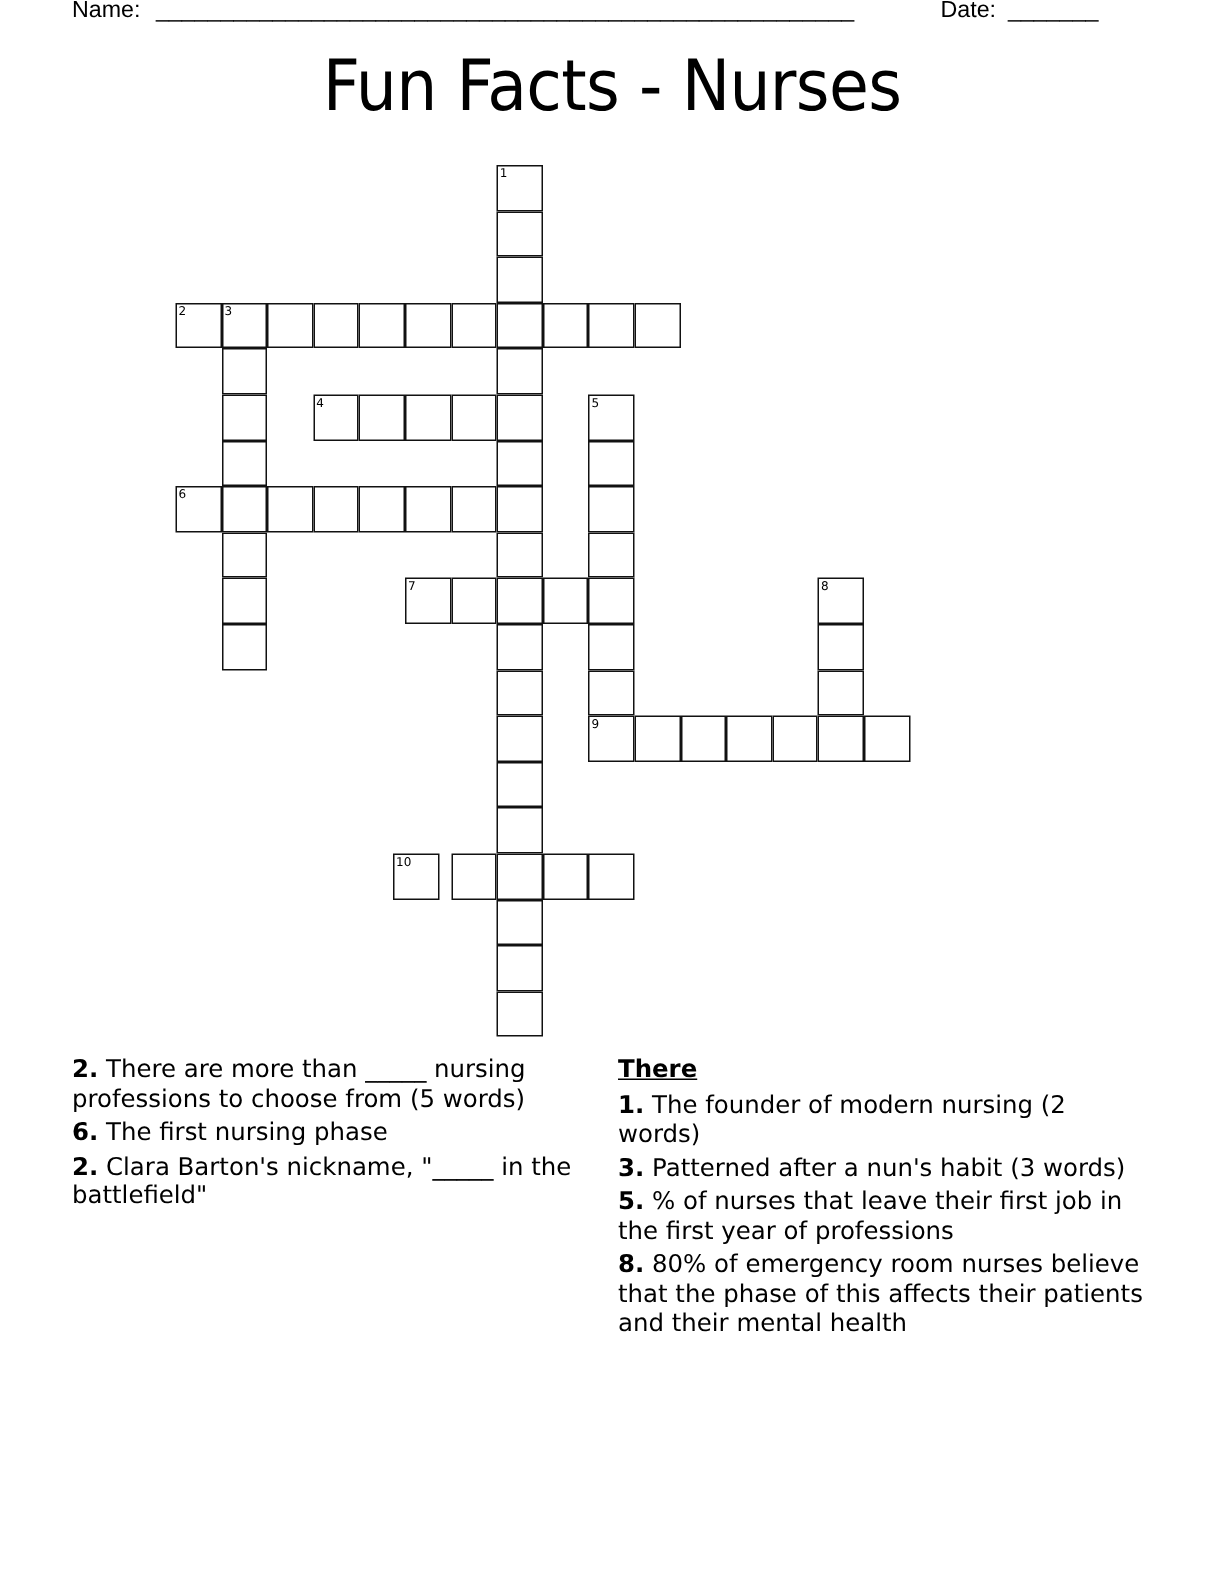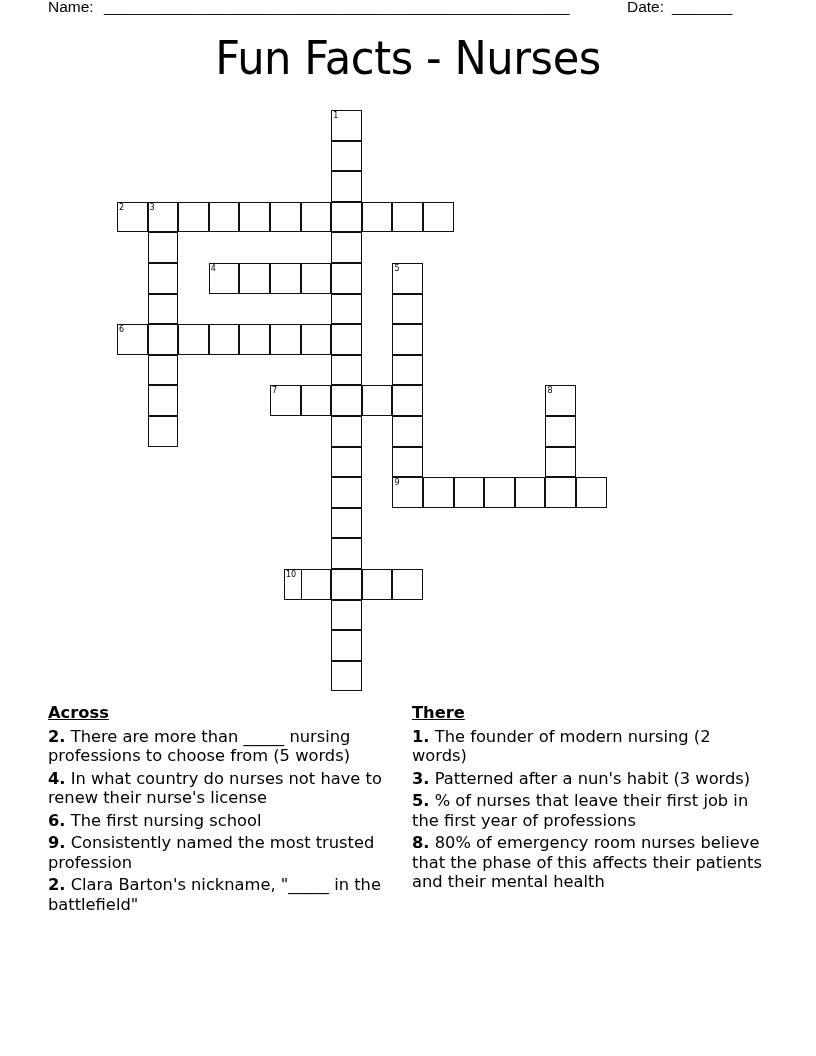--- a/index.html
+++ b/index.html
@@ -126,34 +126,31 @@
       <span class="num">8</span>
     </div>
     <div class="cell" style="left: 545.4px; top: 416px;"></div>
     <div class="cell" style="left: 545.4px; top: 446.6px;"></div>
     <div class="cell" style="left: 545.4px; top: 477.2px;"></div>
     <div class="cell" style="left: 423px; top: 477.2px;"></div>
     <div class="cell" style="left: 453.6px; top: 477.2px;"></div>
     <div class="cell" style="left: 484.2px; top: 477.2px;"></div>
     <div class="cell" style="left: 514.8px; top: 477.2px;"></div>
     <div class="cell" style="left: 576px; top: 477.2px;"></div>
-    <div class="cell" style="left: 284px; top: 569px; text-align: center;">
+    <div class="cell" style="left: 262px; top: 569px; text-align: center;">
       <span class="num">10</span>
     </div>
     <div class="cell" style="left: 300.6px; top: 569px;"></div>
     <div class="cell" style="left: 361.8px; top: 569px;"></div>
     <div class="cell" style="left: 392.4px; top: 569px;"></div>
   </div>
 
 <div class="clues across">
-  <div class="heading">Across</div>
   <div class="clue"><b>2.</b><span> There are more than _____ nursing professions to choose from (5 words)</span></div>
-  <div class="clue"><b>4.</b><span> In what country do nurses not have to renew their nurse's license</span></div>
-  <div class="clue"><b>6.</b><span> The first nursing school</span></div>
-  <div class="clue"><b>9.</b><span> Consistently named the most trusted profession</span></div>
+  <div class="clue"><b>6.</b><span> The first nursing phase</span></div>
   <div class="clue"><b>2.</b><span> Clara Barton's nickname, "_____ in the battlefield"</span></div>
 </div>
 
 <div class="clues down">
   <div class="heading">There</div>
   <div class="clue"><b>1.</b><span> The founder of modern nursing (2 words)</span></div>
   <div class="clue"><b>3.</b><span> Patterned after a nun's habit (3 words)</span></div>
   <div class="clue"><b>5.</b><span> % of nurses that leave their first job in the first year of professions</span></div>
   <div class="clue"><b>8.</b><span> 80% of emergency room nurses believe that the phase of this affects their patients and their mental health</span></div>
 </div>

